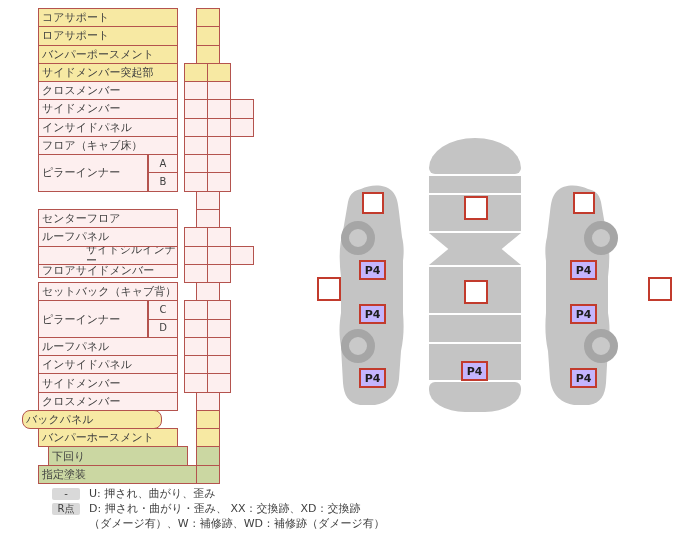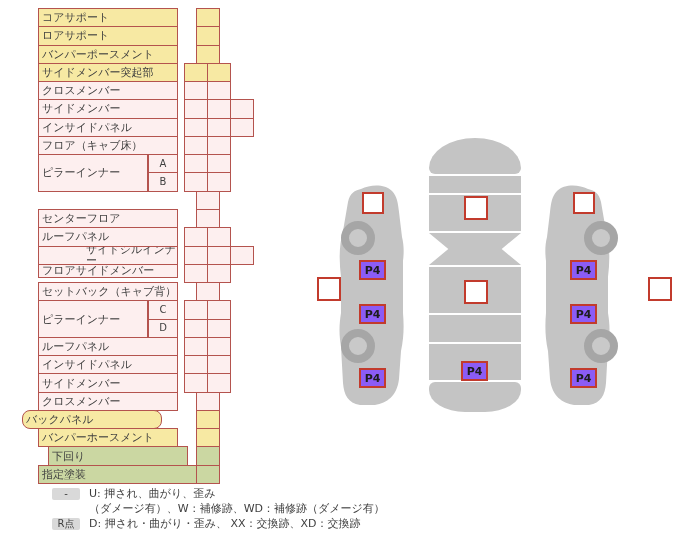--- a/index.html
+++ b/index.html
@@ -30,21 +30,21 @@
   .sec.s2 { height:36px; }
   .sec.waist { height:32px; clip-path:polygon(0 0,100% 0,79% 50%,100% 100%,0 100%,21% 50%); }
   .sec.s4 { height:46px; }
   .sec.s5 { height:27px; }
   .sec.s6 { height:36px; }
   .sec.cap-bot { height:30px; border-radius:6px 6px 36px 36px / 6px 6px 22px 22px; }
 
   .wheel { position:absolute; border-radius:50%; border:8px solid var(--wheel);
            background:var(--wheel_center); }
   .sq { position:absolute; background:#fff; border:2px solid var(--marker_red); }
-  .p4 { position:absolute; background:#8b5cf6; border:2px solid var(--marker_red);
+  .p4 { position:absolute; background:#c4b5fd; border:2px solid var(--marker_red);
         display:flex; align-items:center; justify-content:center;
         font-size:11px; font-weight:bold; color:#1d1d1d; }
 
   
   #legend { position:absolute; left:52px; top:486px; font-size:11px; color:var(--text); }
   .lrow { display:flex; align-items:center; height:15px; }
   .lkey { width:28px; height:12px; background:var(--legend_key_bg); border-radius:2px;
           display:flex; align-items:center; justify-content:center;
           font-size:10px; margin-right:9px; flex:0 0 28px; }
   .lkey.empty { background:transparent; }
@@ -170,22 +170,22 @@
         <div class="p4" style="position: absolute; left: 570px; top: 368px; width: 27px; height: 20px;">P4</div>
       </div>
   </div>
 
   <div id="legend">
     <div class="lrow">
       <span class="lkey">-</span>
       <span class="ltext">U: 押され、曲がり、歪み</span>
     </div>
     <div class="lrow">
+      <span class="lkey">R点</span>
+      <span class="ltext">D: 押され・曲がり・歪み、 XX：交換跡、XD：交換跡</span>
+    </div>
+    <div class="lrow">
       <span class="lkey empty"></span>
       <span class="ltext">（ダメージ有）、W：補修跡、WD：補修跡（ダメージ有）</span>
-    </div>
-    <div class="lrow">
-      <span class="lkey">R点</span>
-      <span class="ltext">D: 押され・曲がり・歪み、 XX：交換跡、XD：交換跡</span>
     </div>
   </div>
 
 </div>
 
 </body></html>

